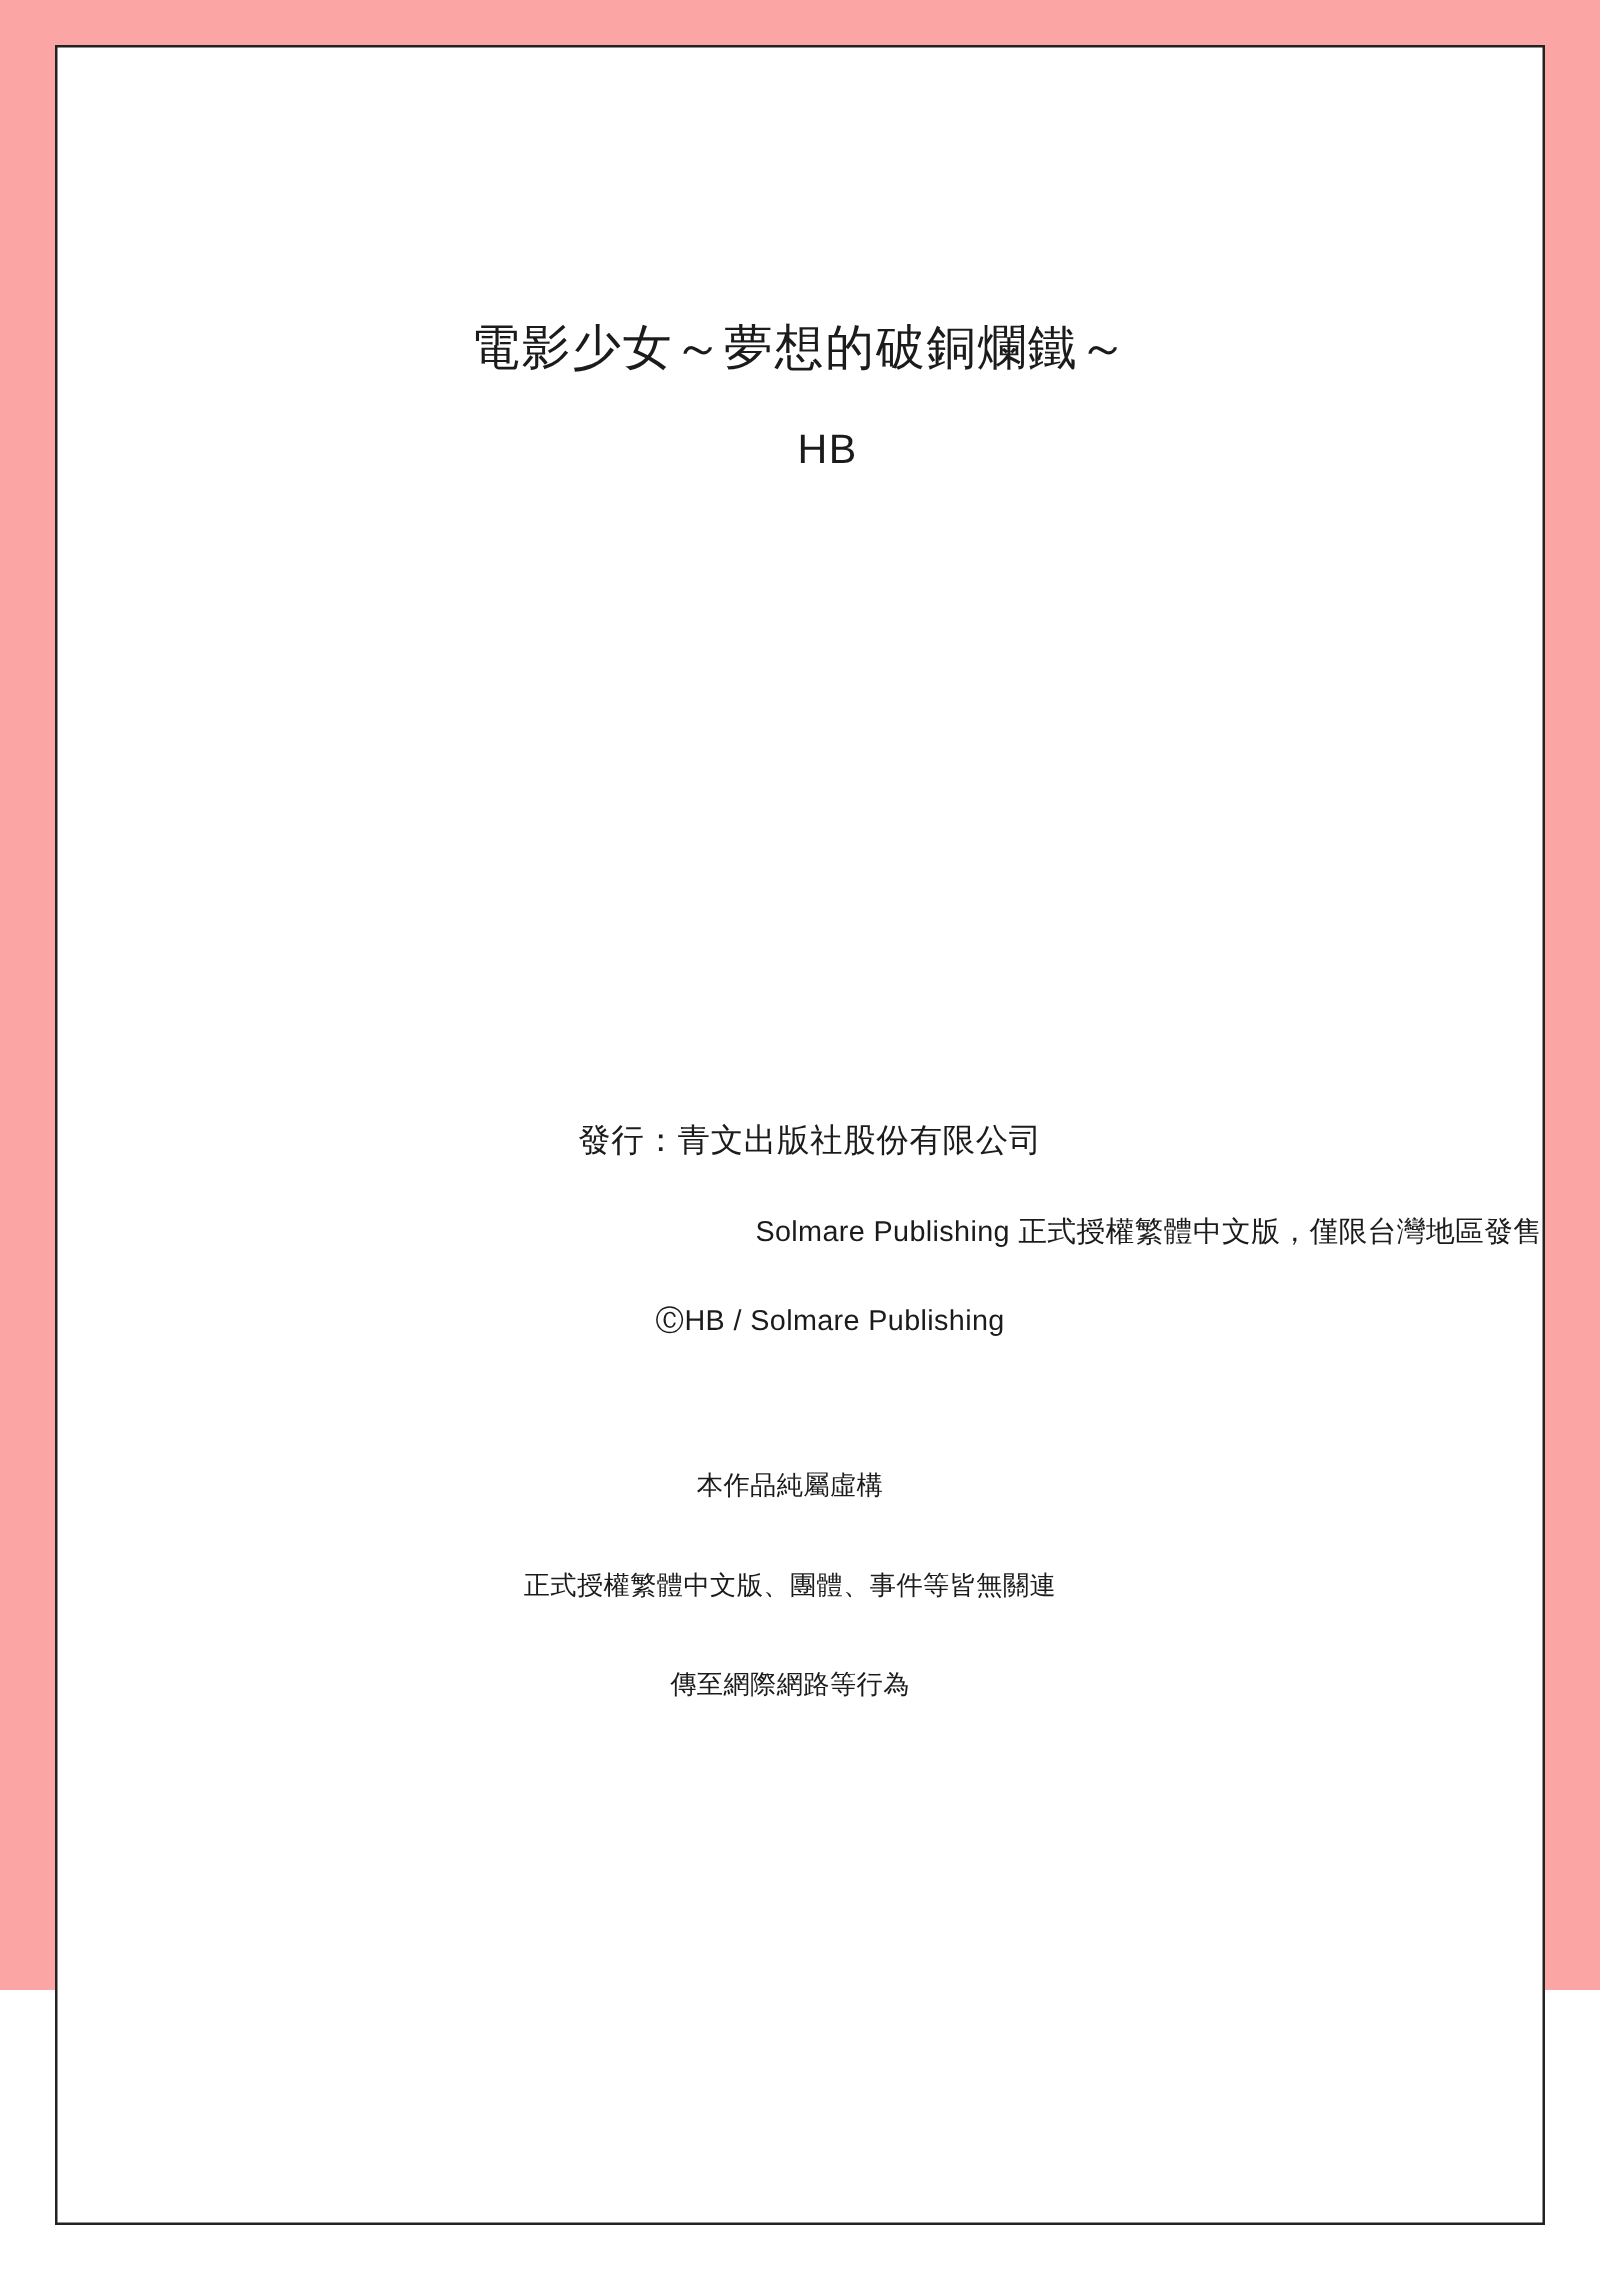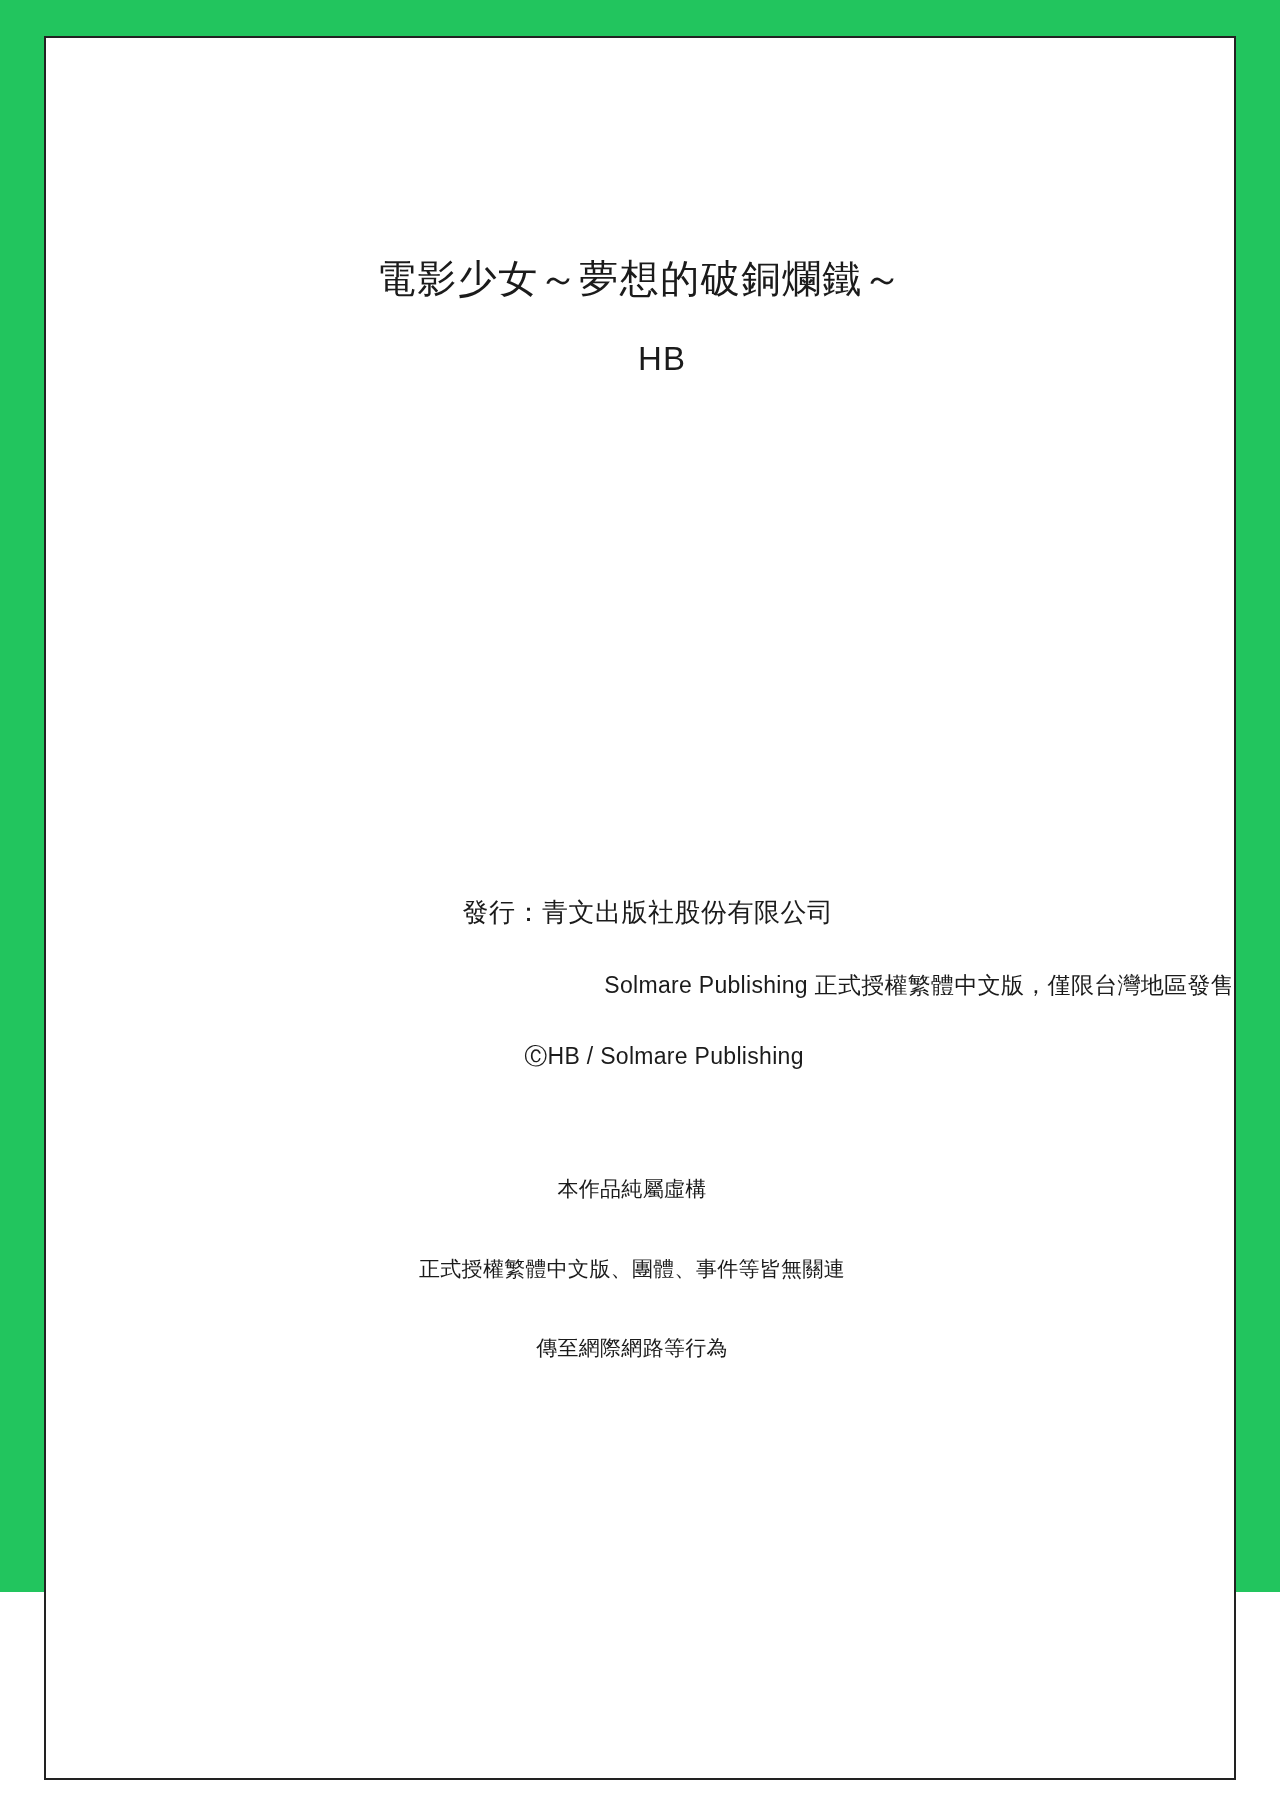--- a/index.html
+++ b/index.html
@@ -11,21 +11,21 @@
     width: 1280px;
     height: 1817px;
     font-family: "Liberation Sans", sans-serif;
     color: #1a1a1a;
     -webkit-font-smoothing: antialiased;
   }
   .page {
     position: relative;
     width: 1280px;
     height: 1592px;
-    background: #22c55e;
+    background: #fca5a5;
     box-sizing: border-box;
   }
   .page-frame {
     position: absolute;
     left: 44px;
     top: 36px;
     width: 1192px;
     height: 1744px;
     border: 2px solid #222222;
     box-sizing: border-box;

